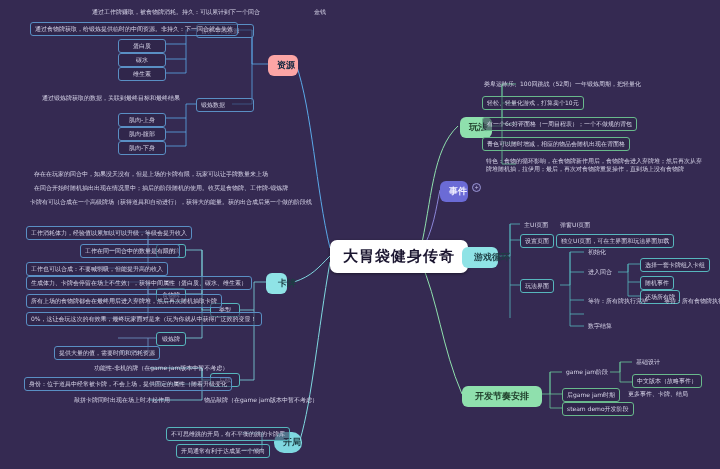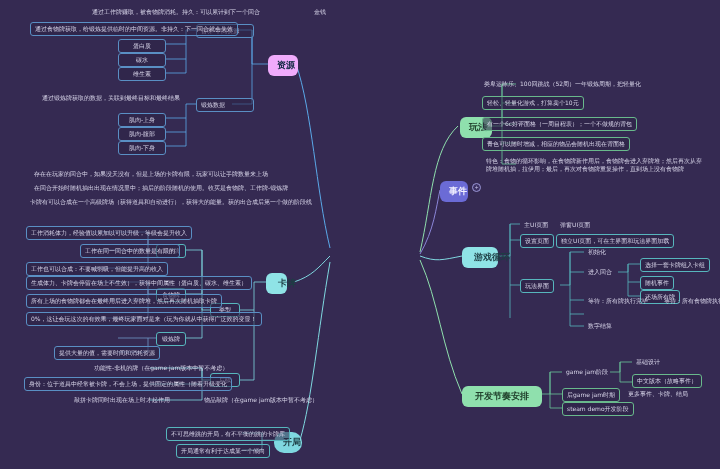--- a/index.html
+++ b/index.html
@@ -30,21 +30,21 @@
     border-radius:6px;
     font-size:9px;font-weight:bold;
     padding:4px 9px;
     color:#1e2a20;
     text-align:center;
   }
   .pill.green{background:#8fe0ad;color:#21402c;}
   .pill.blue{background:#6b6bd6;color:#f2f1ff;}
   .pill.cyan{background:#8fe3e6;color:#1d3d44;padding-left:12px;}
   .pill.cyan2{background:#7fd8e0;color:#1d3d44;}
-  .pill.lblue{background:#f0abfc;color:#0f2740;}
+  .pill.lblue{background:#fca5a5;color:#0f2740;}
 
   
   .leaf{
     font-size:6px;line-height:1.35;
     color:#d9d6ea;
     padding:2px 4px;
     background:transparent;
   }
   .leaf.boxed{
     border:1px solid #5a8fc4;
@@ -107,20 +107,21 @@
     <path d="M492,126 L502,126 M502,126 L502,84 L502,164 M502,84 L516,84 M502,103 L516,103 M502,124 L516,124 M502,143 L516,143 M502,164 L516,164" stroke="#69c69a" stroke-width=".8" fill="none"></path>
 
     <path d="M498,256 L510,256 M510,256 L510,224 L510,318 M510,224 L520,224 M510,240 L520,240 M510,285 L520,285" stroke="#57b6bd" stroke-width=".8" fill="none"></path>
     <path d="M560,285 L570,285 M570,285 L570,252 L570,326 M570,252 L584,252 M570,272 L584,272 M570,300 L584,300 M570,314 L584,314 M570,326 L584,326" stroke="#57b6bd" stroke-width=".8" fill="none"></path>
     <path d="M618,272 L628,272 M628,272 L628,264 L628,296 M628,264 L640,264 M628,282 L640,282 M628,296 L640,296" stroke="#57b6bd" stroke-width=".8" fill="none"></path>
 
     <path d="M540,394 L550,394 M550,394 L550,372 L550,408 M550,372 L562,372 M550,394 L562,394 M550,408 L562,408" stroke="#69c69a" stroke-width=".8" fill="none"></path>
     <path d="M610,372 L620,372 M620,372 L620,362 L620,382 M620,362 L632,362 M620,382 L632,382" stroke="#69c69a" stroke-width=".8" fill="none"></path>
   </svg>
 
+  <div class="node root" style="left:330px;top:240px;">大胃袋健身传奇</div>
 
   <div class="node pill lblue" style="left:268px;top:55px;width:30px;">资源</div>
 
   <div class="node leaf plain" style="left:88px;top:6px;">通过工作牌赚取，被食物牌消耗。持久：可以累计到下一个回合</div>
   <div class="node leaf plain" style="left:310px;top:6px;">金钱</div>
 
   <div class="node leaf boxed" style="left:196px;top:24px;width:58px;">营养-中间资源</div>
   <div class="node leaf boxed" style="left:30px;top:22px;">通过食物牌获取，给锻炼提供临时的中间资源。非持久：下一回合就会失效</div>
 
   <div class="node leaf boxed" style="left:118px;top:39px;width:48px;text-align:center;">蛋白质</div>

